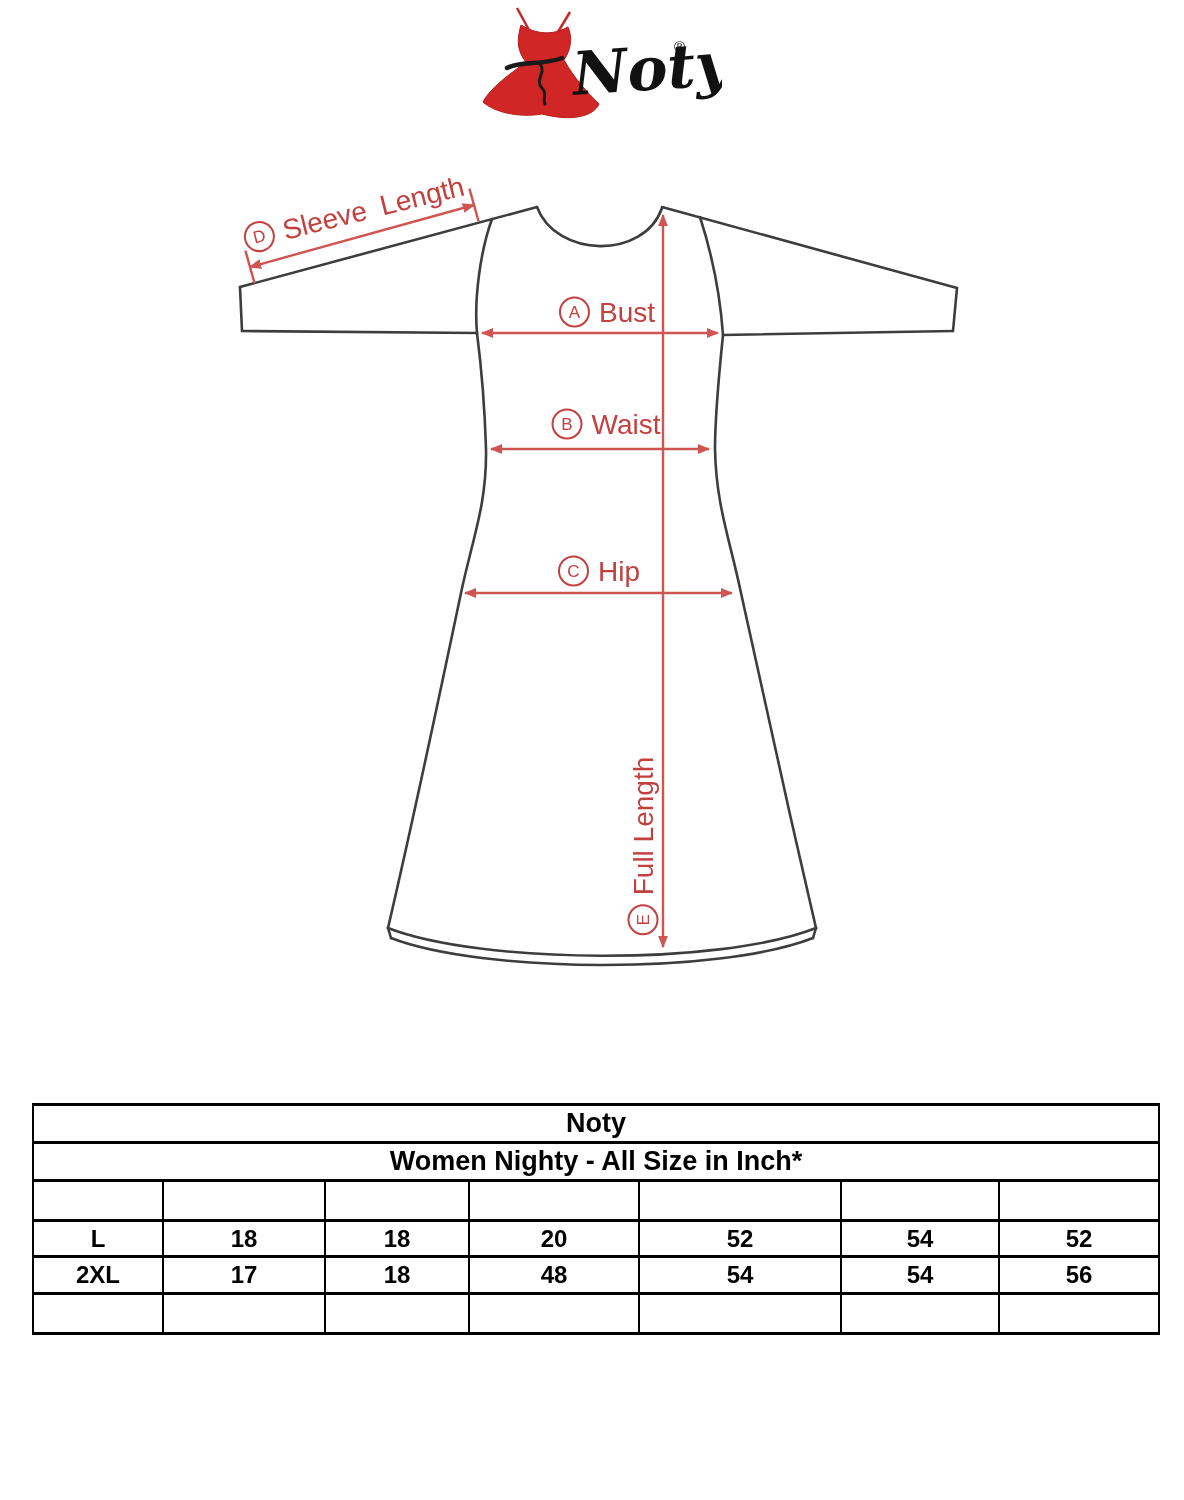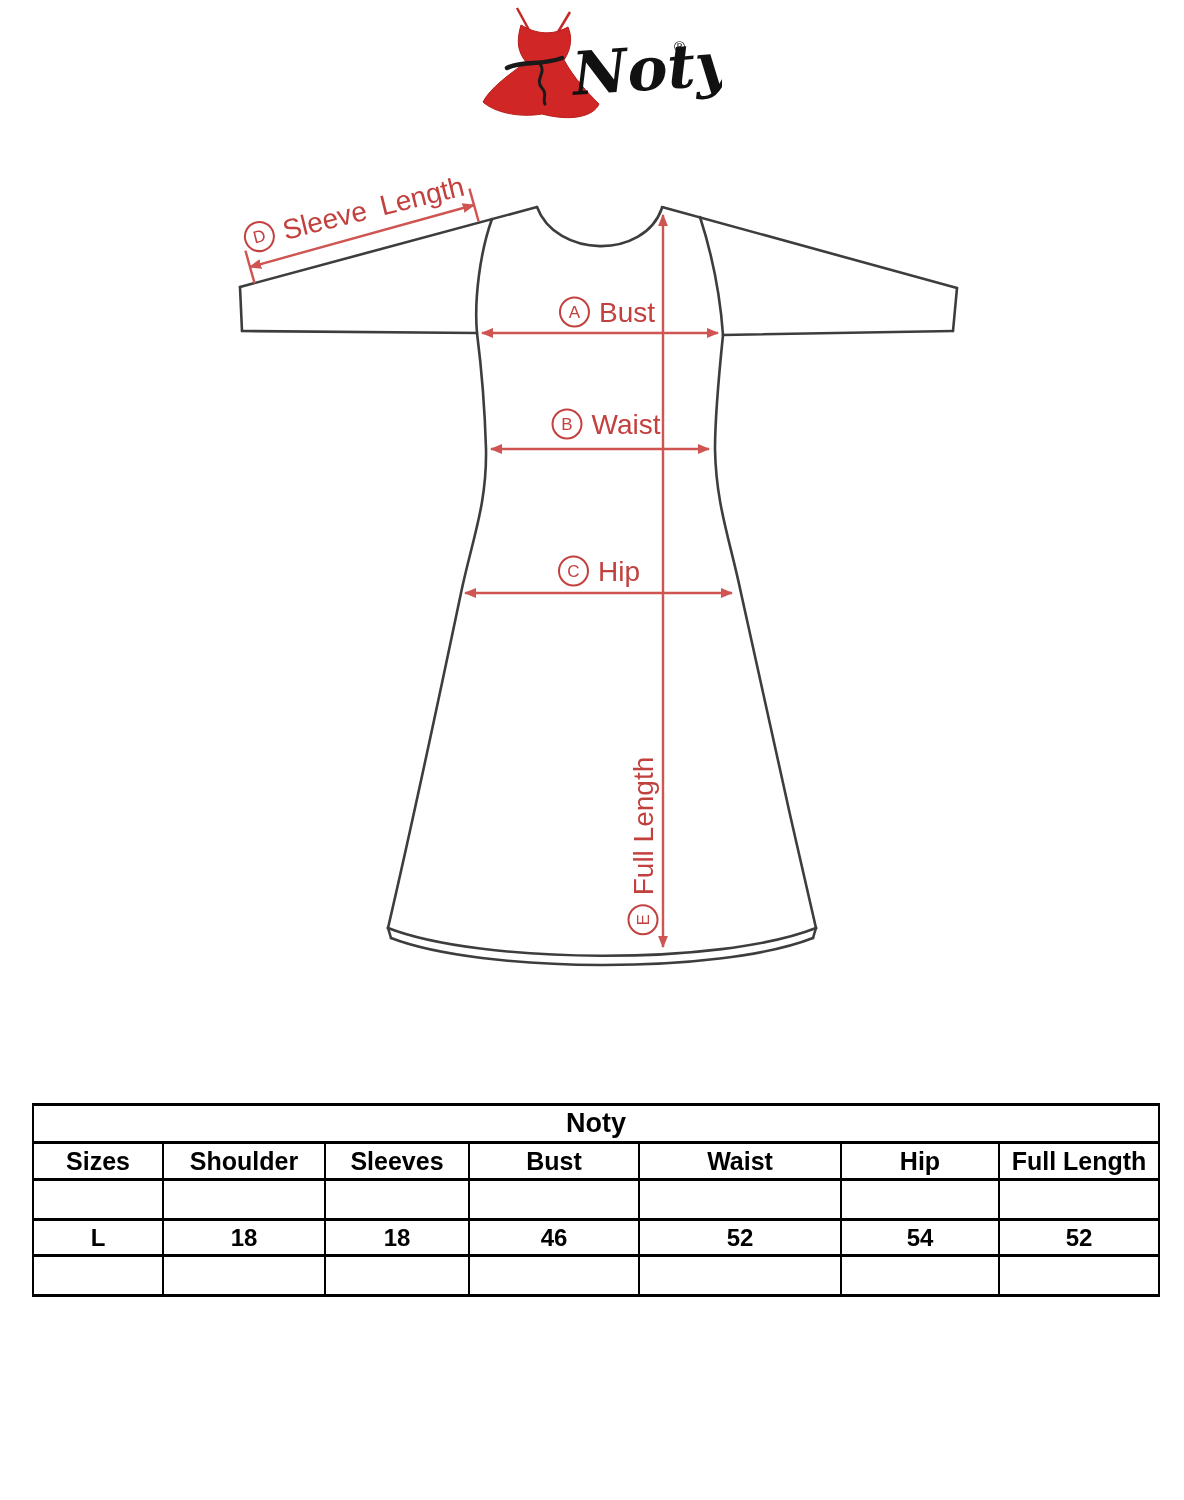--- a/index.html
+++ b/index.html
@@ -116,46 +116,49 @@
         <col style="width:144px">
       <col style="width:170px">
         <col style="width:202px">
         <col style="width:158px">
       <col style="width:160px">
     </colgroup>
     <tbody>
       <tr style="height:38px;">
         <td class="title-cell" colspan="7">Noty</td>
       </tr>
-      <tr style="height:37px;">
-        <td class="head-cell">Sizes</td>
-        <td class="head-cell">Shoulder</td>
-        <td class="head-cell">Sleeves</td>
-        <td class="head-cell">Bust</td>
-        <td class="head-cell">Waist</td>
-        <td class="head-cell">Hip</td>
-        <td class="head-cell">Full Length</td>
+      <tr style="height:38px;">
+        <td class="subtitle-cell" colspan="7">Women Nighty - All Size in Inch*</td>
       </tr>
       <tr style="height:40px;">
         <td class="val-cell"></td>
         <td class="val-cell"></td>
         <td class="val-cell"></td>
         <td class="val-cell"></td>
         <td class="val-cell"></td>
         <td class="val-cell"></td>
         <td class="val-cell"></td>
       </tr>
       <tr style="height:36px;">
         <td class="val-cell">L</td>
         <td class="val-cell">18</td>
         <td class="val-cell">18</td>
-        <td class="val-cell">46</td>
+        <td class="val-cell">20</td>
         <td class="val-cell">52</td>
         <td class="val-cell">54</td>
         <td class="val-cell">52</td>
+      </tr>
+      <tr style="height:37px;">
+        <td class="val-cell">2XL</td>
+        <td class="val-cell">17</td>
+        <td class="val-cell">18</td>
+        <td class="val-cell">48</td>
+        <td class="val-cell">54</td>
+        <td class="val-cell">54</td>
+        <td class="val-cell">56</td>
       </tr>
       <tr style="height:40px;">
         <td class="val-cell"></td>
         <td class="val-cell"></td>
         <td class="val-cell"></td>
         <td class="val-cell"></td>
         <td class="val-cell"></td>
         <td class="val-cell"></td>
         <td class="val-cell"></td>
       </tr>

